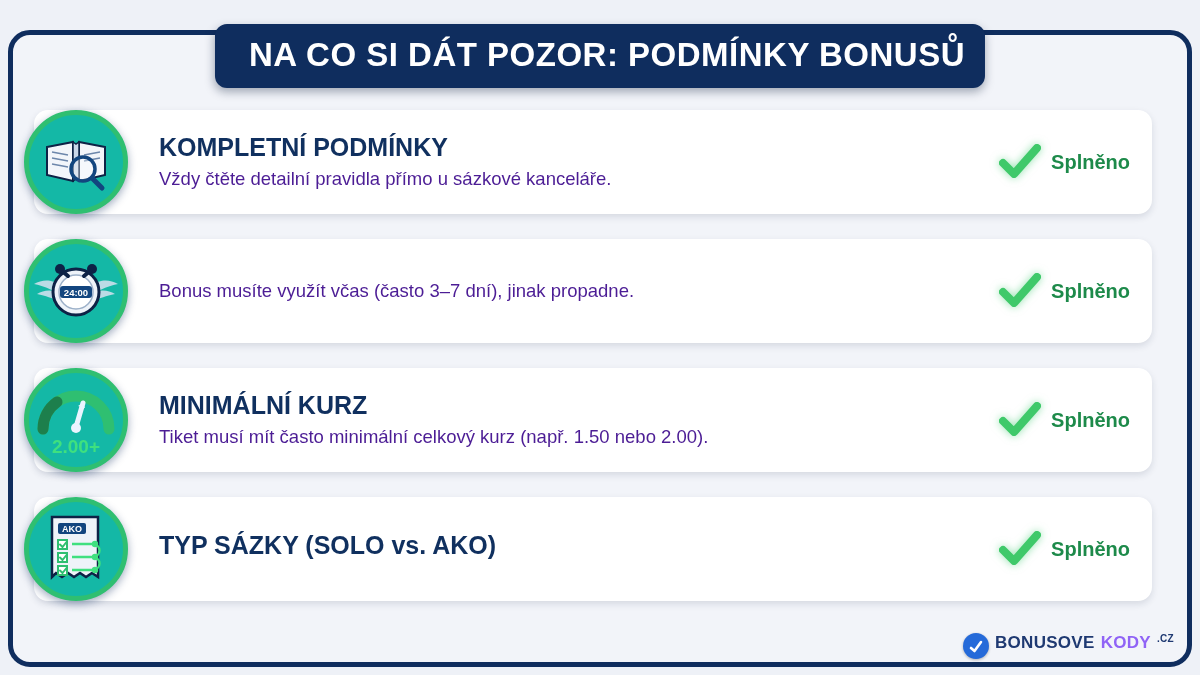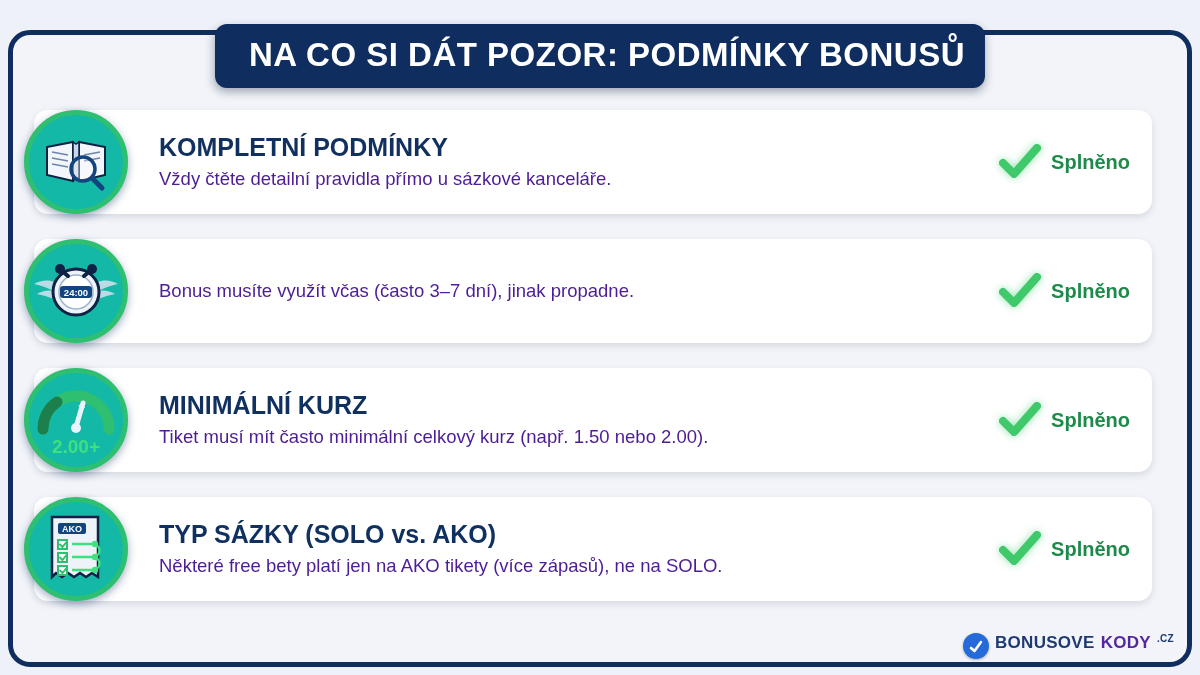--- a/index.html
+++ b/index.html
@@ -156,21 +156,21 @@
     align-items: center;
     justify-content: center;
     box-shadow: 0 1px 3px rgba(0,0,0,0.3);
   }
   .wm-text {
     font-size: 17px;
     font-weight: bold;
     letter-spacing: 0.3px;
   }
   .wm-a { color: #14306b; }
-  .wm-b { color: #4c1d95; }
+  .wm-b { color: #8b5cf6; }
   .wm-c { color: #14306b; font-size: 10px; }
 </style>
 </head>
 <body>
 
 <div class="infographic">
 
   <div class="frame"></div>
 
   <div class="title-ribbon">
@@ -281,21 +281,20 @@
             <line x1="36" y1="59" x2="56" y2="59"></line>
             <path d="M56 33 C66 33 66 46 56 46 C66 46 66 59 56 59"></path>
           </g>
           <circle cx="59" cy="33" r="3.2" fill="#3fe07f"></circle>
           <circle cx="59" cy="46" r="3.2" fill="#3fe07f"></circle>
           <circle cx="59" cy="59" r="3.2" fill="#3fe07f"></circle>
         </svg>
       </div>
       <div class="row-text">
         <div class="row-title">TYP SÁZKY (SOLO vs. AKO)</div>
-        <div class="row-desc">Některé free bety platí jen na AKO tikety (více zápasů), ne na SOLO.</div>
       </div>
       <div class="status">
         <svg class="check-icon" viewBox="0 0 44 38">
           <path d="M5 20 L16 31 L39 5" fill="none" stroke="#3fc96a" stroke-width="8" stroke-linecap="round" stroke-linejoin="round"></path>
         </svg>
         <span class="status-label">Splněno</span>
       </div>
     </div>
 
   </div>

